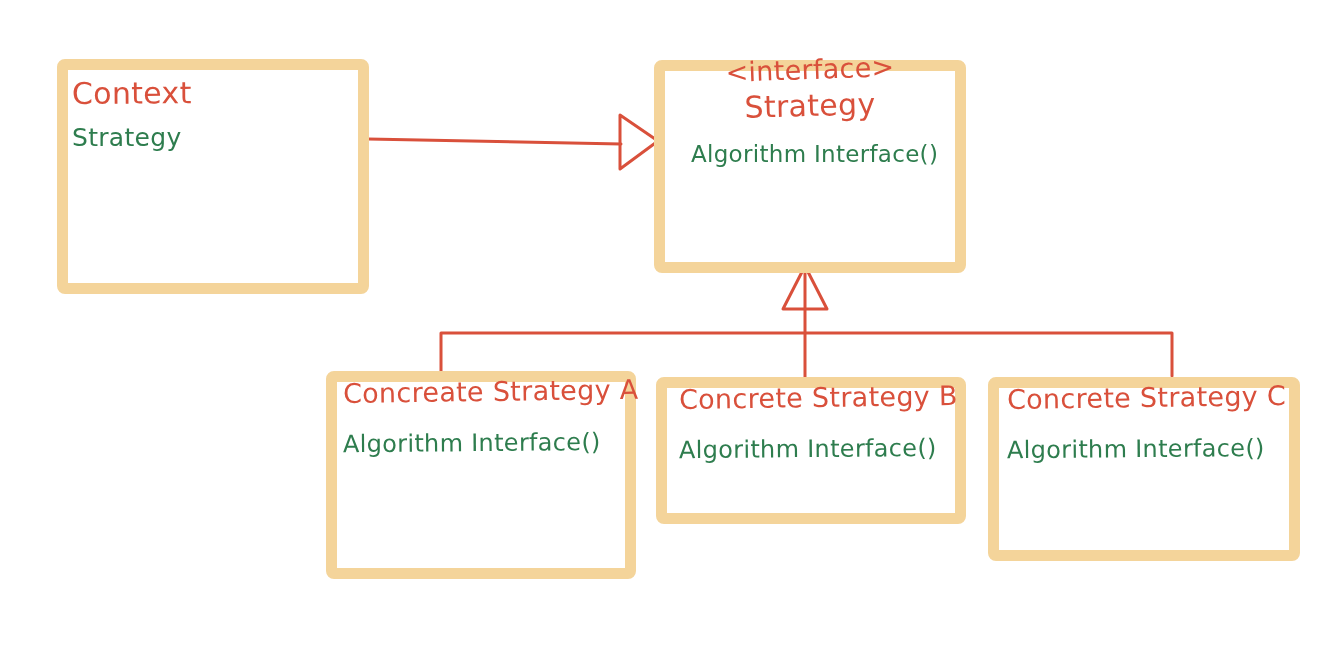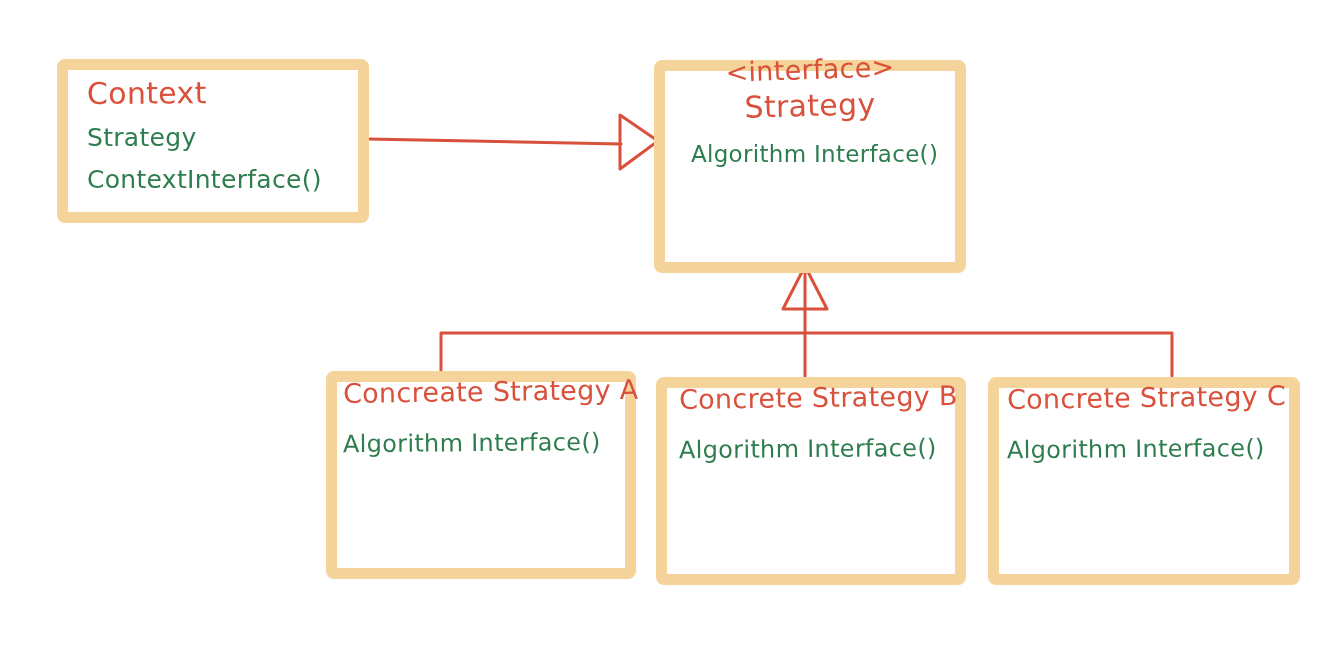--- a/index.html
+++ b/index.html
@@ -27,25 +27,25 @@
     stroke-linecap:round;
     stroke-linejoin:round;
   }
   .box{
     position:absolute;
     background:#fff;
     border:11px solid var(--box-border,#f4d49a);
     border-radius:8px;
     box-sizing:border-box;
   }
-  .box-context{left:57px;top:59px;width:312px;height:164px;padding:4px 0 0 19px;}
+  .box-context{left:57px;top:59px;width:312px;height:235px;padding:4px 0 0 4px;}
   .box-strategy{left:654px;top:60px;width:312px;height:213px;padding:0 0 0 0;}
   .box-a{left:326px;top:371px;width:310px;height:208px;padding:0 0 0 6px;}
-  .box-b{left:656px;top:377px;width:310px;height:208px;padding:0 0 0 12px;}
-  .box-c{left:988px;top:377px;width:312px;height:208px;padding:0 0 0 8px;}
+  .box-b{left:656px;top:377px;width:310px;height:147px;padding:0 0 0 12px;}
+  .box-c{left:988px;top:377px;width:312px;height:184px;padding:0 0 0 8px;}
   .t{
     letter-spacing:.3px;
     white-space:nowrap;
     line-height:1.0;
   }
   .red{color:var(--red-accent,#d9503b);}
   .green{color:var(--green-accent,#2e7d4e);}
   .class-name{font-size:30px;}
   .member{font-size:23px;}
   .box-context .class-name{margin-top:4px;transform:rotate(-.4deg);}
@@ -75,21 +75,20 @@
     <g>
       <path d="M441 376 L441 333 L1172 333 L1172 376"></path>
       <path d="M805 377 L805 268"></path>
       <polygon points="805,266 783,309 827,309"></polygon>
     </g>
   </svg>
 
   <div class="box box-context">
     <div class="t red class-name">Context</div>
     <div class="t green member">Strategy</div>
-    <div class="t green member">ContextInterface()</div>
   </div>
 
   <div class="box box-strategy">
     <div class="t red stereotype">&lt;interface&gt;</div>
     <div class="t red class-name">Strategy</div>
     <div class="t green member">Algorithm Interface()</div>
   </div>
 
   <div class="box box-a concrete">
     <div class="t red class-name">Concreate Strategy A</div>

